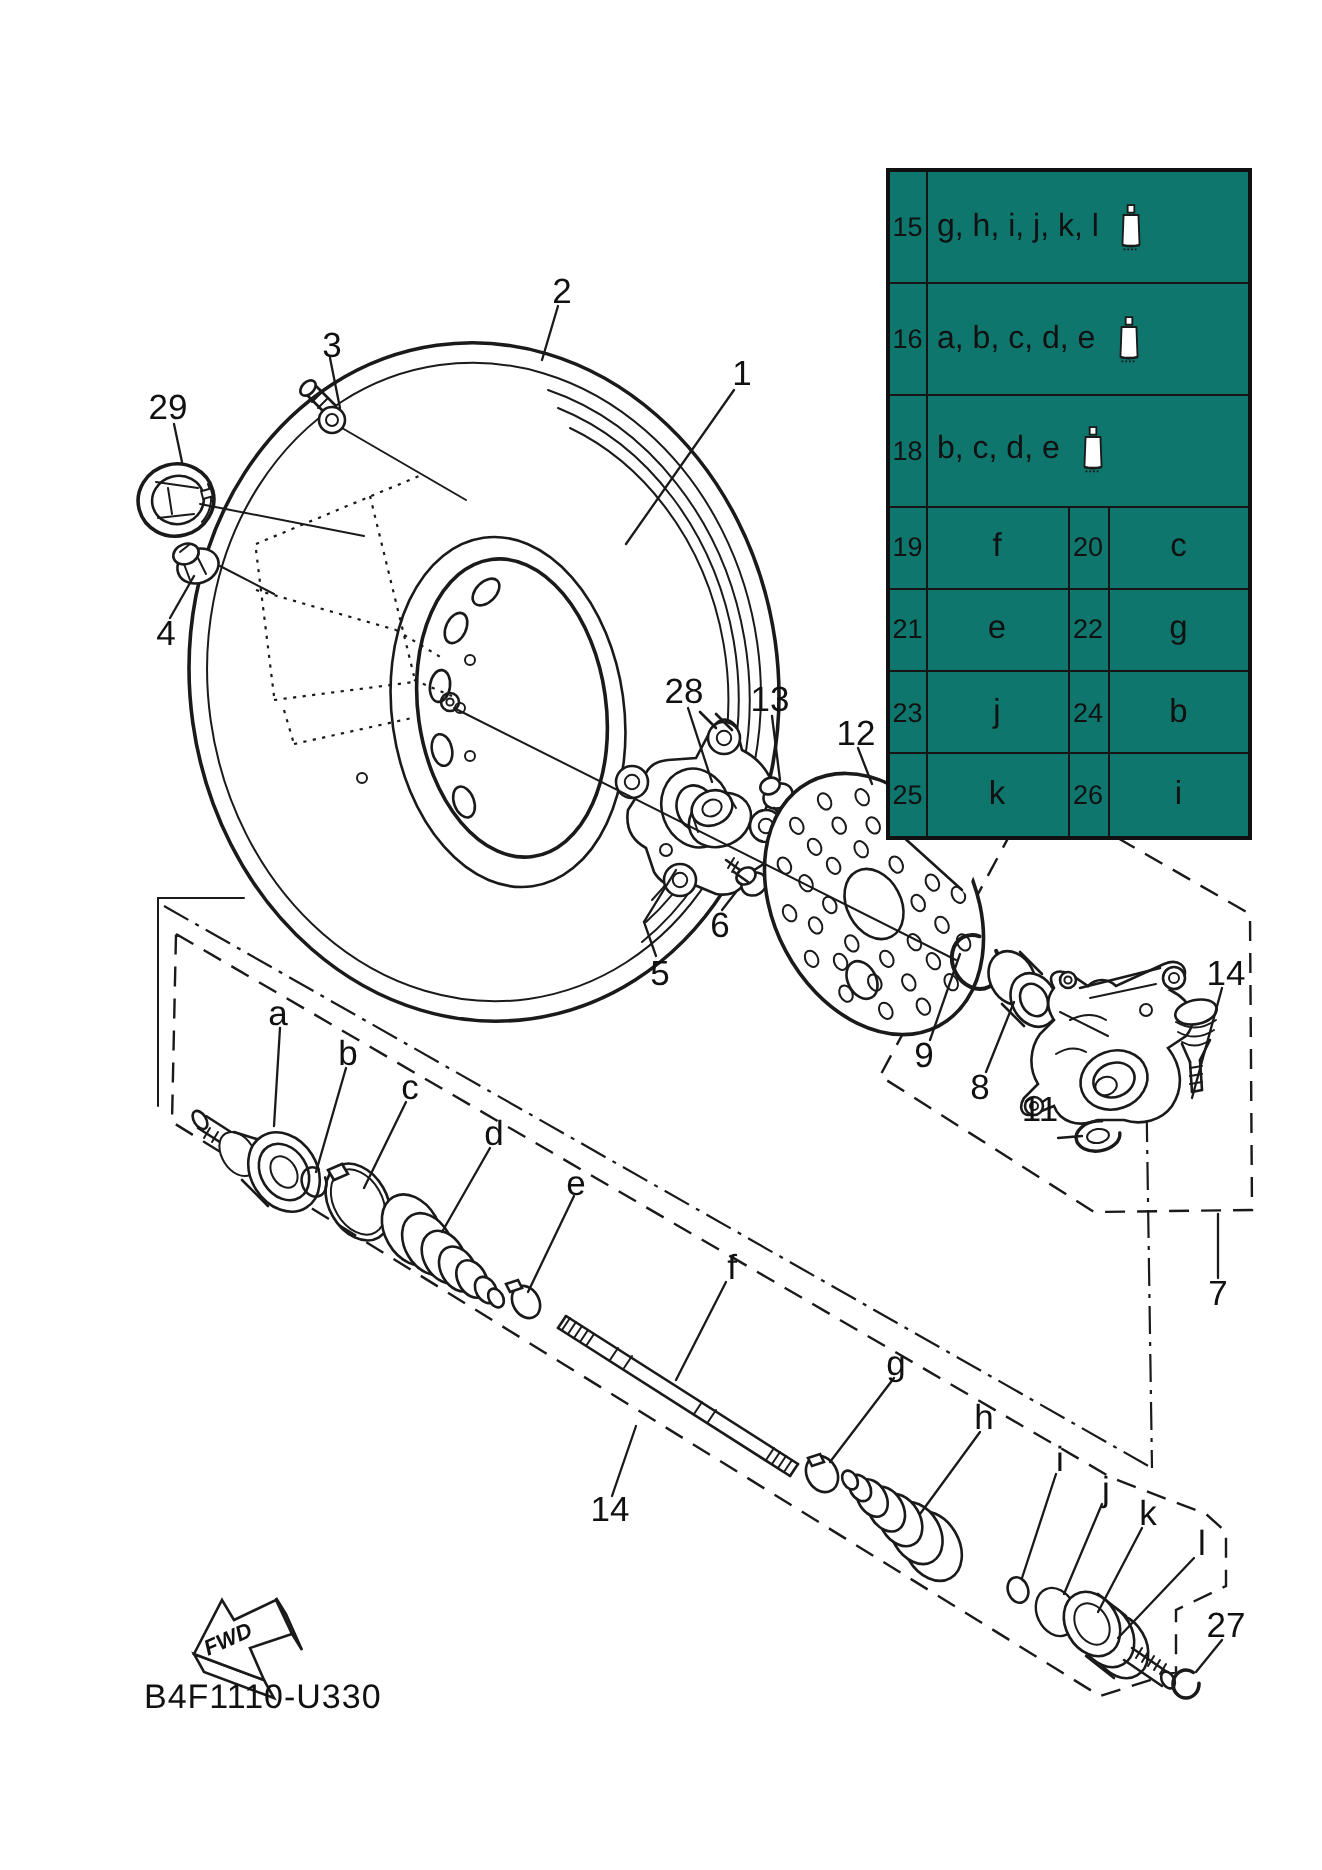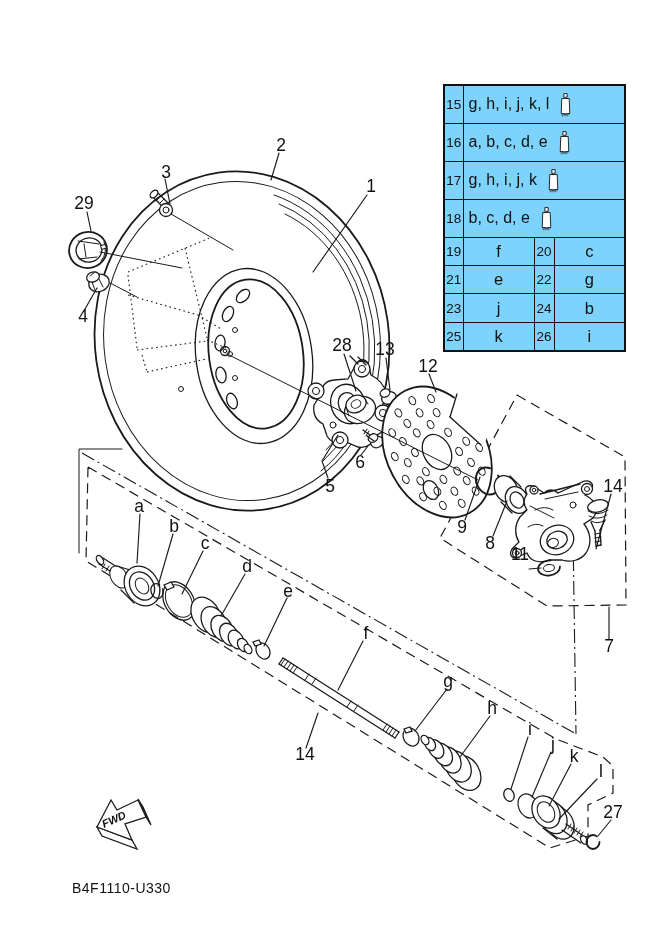--- a/index.html
+++ b/index.html
@@ -11,28 +11,28 @@
   .thin{stroke:#1a1a1a;fill:none;stroke-width:1;stroke-linecap:round;}
   .wfill{fill:#fff;}
   .dash{stroke:#1a1a1a;fill:none;stroke-width:1.2;stroke-dasharray:10 6;}
   .cdash{stroke:#1a1a1a;fill:none;stroke-width:1.1;stroke-dasharray:14 4 2 4;}
   .dot{stroke:#1a1a1a;fill:none;stroke-width:1.1;stroke-dasharray:1.6 3.2;}
   .leader{stroke:#1a1a1a;fill:none;stroke-width:1.15;stroke-linecap:round;}
   .callout{position:absolute;transform:translate(-50%,-50%);font-size:17.5px;font-weight:500;
            color:#111;white-space:nowrap;line-height:1;}
   .title{position:absolute;left:411px;top:58px;font-size:21px;font-style:italic;font-weight:bold;
          letter-spacing:.4px;white-space:nowrap;}
-  #parts-table{position:absolute;left:443px;top:84px;width:181px;height:268px;
-               border-collapse:collapse;table-layout:fixed;background:#7dd3fc;border:2.4px solid #111;}
+  #parts-table{position:absolute;left:443px;top:84px;width:181px;height:336px;
+               border-collapse:collapse;table-layout:fixed;background:#0f766e;border:2.4px solid #111;}
   #parts-table td{border:1.7px solid #151515;text-align:center;vertical-align:middle;
                   padding:0;font-size:16.5px;color:#111;}
   #parts-table td.num{font-size:13.5px;}
   #parts-table td.items{text-align:left;padding-left:5px;font-size:16px;white-space:nowrap;margin-top:41px;}
   #parts-table .tube{width:13px;height:26px;vertical-align:middle;margin-left:10px;}
-  .code{position:absolute;left:72px;top:839px;font-size:14px;letter-spacing:.5px;margin-top:41px;}
+  .code{position:absolute;left:72px;top:839px;font-size:17px;letter-spacing:.5px;}
   svg text.fwdtxt{font-family:"Liberation Sans",sans-serif;font-size:11px;font-weight:bold;
                   font-style:italic;fill:#111;}
 </style>
 </head>
 <body>
 
 <div class="stage">
 
 <svg id="art" width="661" height="935" viewBox="0 0 661 935">
 
@@ -420,31 +420,20 @@
           <td class="items" colspan="3"><span>a, b, c, d, e</span><svg class="tube" viewBox="0 0 14 27">
   <g fill="#fff" stroke="#1a1a1a" stroke-width="1">
     <path d="M5.2 1.2 h3.6 v4 h-3.6 Z"></path>
     <path d="M3 6.5 L11 6.5 L11.6 22.5 Q7 24.5 2.4 22.5 Z"></path>
   </g>
   <line x1="2.4" y1="23" x2="11.6" y2="23" stroke="#1a1a1a" stroke-width="1"></line>
   <line x1="3" y1="25" x2="11" y2="25" stroke="#1a1a1a" stroke-width="1" stroke-dasharray="1 1"></line>
 </svg></td>
         </tr>
         <tr>
-          <td class="num">17</td>
-          <td class="items" colspan="3"><span>g, h, i, j, k</span><svg class="tube" viewBox="0 0 14 27">
-  <g fill="#fff" stroke="#1a1a1a" stroke-width="1">
-    <path d="M5.2 1.2 h3.6 v4 h-3.6 Z"></path>
-    <path d="M3 6.5 L11 6.5 L11.6 22.5 Q7 24.5 2.4 22.5 Z"></path>
-  </g>
-  <line x1="2.4" y1="23" x2="11.6" y2="23" stroke="#1a1a1a" stroke-width="1"></line>
-  <line x1="3" y1="25" x2="11" y2="25" stroke="#1a1a1a" stroke-width="1" stroke-dasharray="1 1"></line>
-</svg></td>
-        </tr>
-        <tr>
           <td class="num">18</td>
           <td class="items" colspan="3"><span>b, c, d, e</span><svg class="tube" viewBox="0 0 14 27">
   <g fill="#fff" stroke="#1a1a1a" stroke-width="1">
     <path d="M5.2 1.2 h3.6 v4 h-3.6 Z"></path>
     <path d="M3 6.5 L11 6.5 L11.6 22.5 Q7 24.5 2.4 22.5 Z"></path>
   </g>
   <line x1="2.4" y1="23" x2="11.6" y2="23" stroke="#1a1a1a" stroke-width="1"></line>
   <line x1="3" y1="25" x2="11" y2="25" stroke="#1a1a1a" stroke-width="1" stroke-dasharray="1 1"></line>
 </svg></td>
         </tr>

